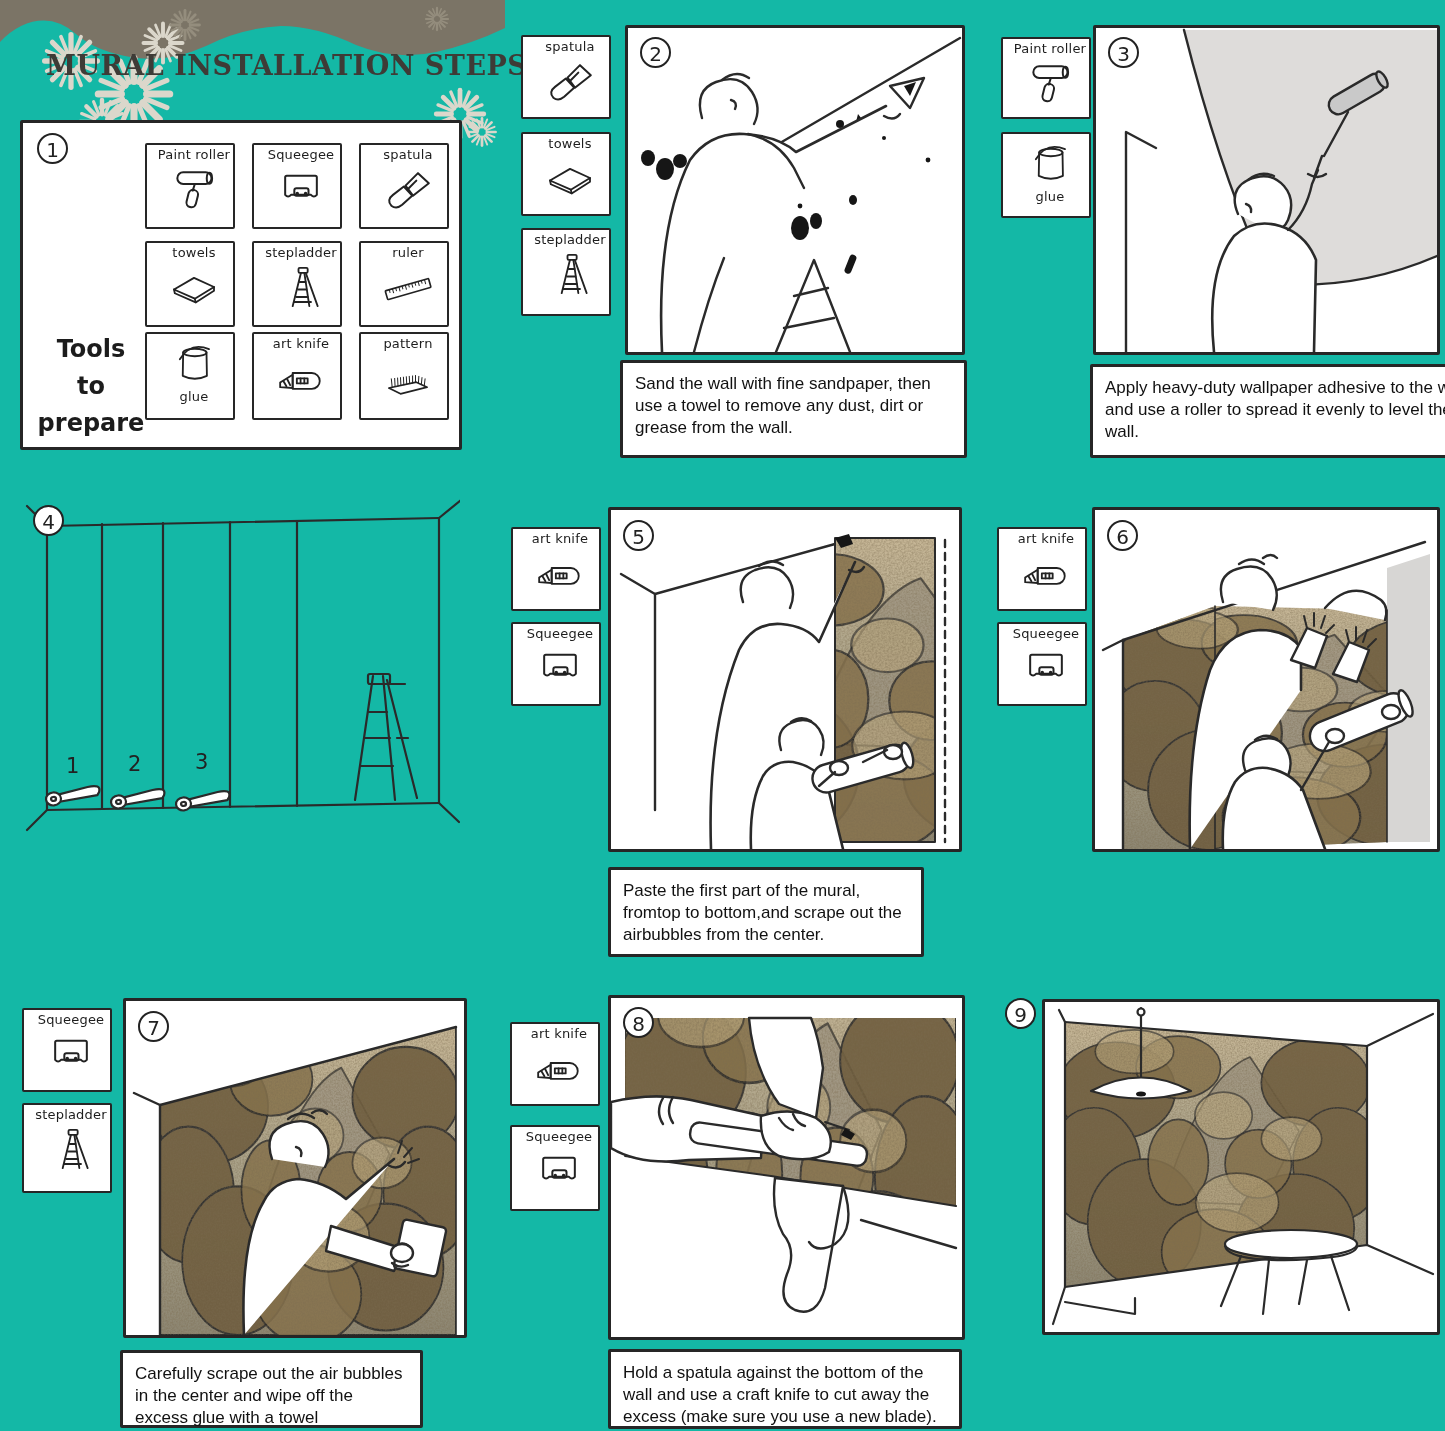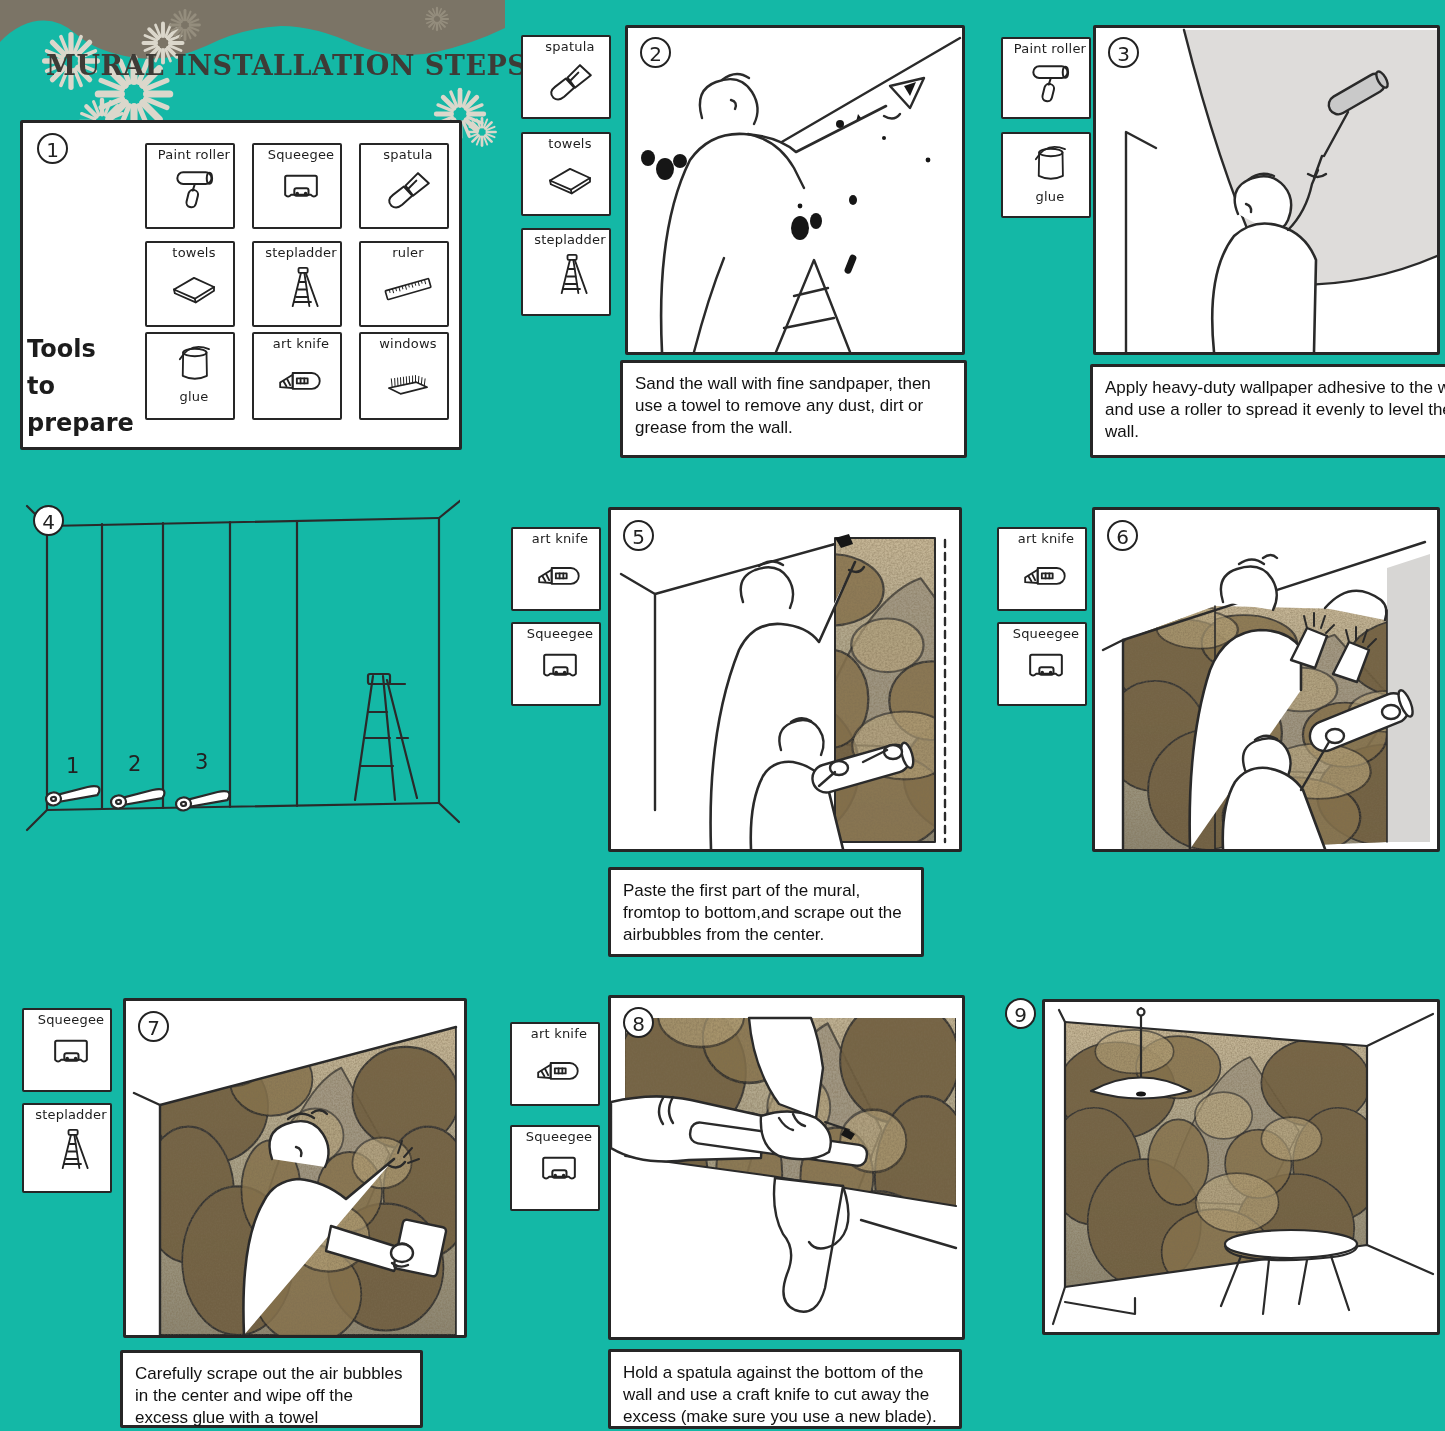--- a/index.html
+++ b/index.html
@@ -13,21 +13,21 @@
   .badge{position:absolute;width:31px;height:31px;border:2.5px solid #222;border-radius:50%;
          background:#fff;text-align:center;font:500 20px/31px "DejaVu Sans",sans-serif;color:#222;z-index:5;box-sizing:border-box;}
   .toolbox{position:absolute;width:90px;border:2.5px solid #262626;background:#fff;box-sizing:border-box;
            text-align:center;border-radius:2px;padding:3px 0 2px 8px;}
   .toolbox .lbl{display:block;font-size:13px;letter-spacing:.2px;color:#1d1d1d;line-height:1.15;}
   .toolbox svg.ticon{width:62px;height:50px;display:block;margin:1px auto 0 auto;}
   .toolbox.lbl-bottom svg.ticon{margin:3px auto 0 auto;}
   .illus{position:absolute;}
   #title{position:absolute;left:46px;top:50px;width:420px;font-family:"DejaVu Serif",serif;
          font-weight:700;font-size:27px;letter-spacing:.5px;color:#3e3b36;white-space:nowrap;}
-  .tools-title{position:absolute;left:24px;top:330px;width:120px;text-align:left;
+  .tools-title{position:absolute;left:24px;top:330px;width:120px;text-align:center;
                font-size:24px;font-weight:700;color:#1c1c1c;line-height:1.55;}
 </style>
 </head>
 <body>
 
 <div id="page">
 
 <svg width="0" height="0" style="position:absolute" aria-hidden="true">
   <defs>
     <linearGradient id="skyGrad" x1="0" y1="0" x2="0" y2="1">
@@ -256,21 +256,21 @@
       </svg>
   <span class="lbl">glue</span>
 </div>
 <div class="toolbox" style="left:252px;top:332px;height:88px">
   <span class="lbl">art knife</span>
   <svg class="ticon" viewBox="0 0 60 60">
         <use href="#sym-art-knife"></use>
       </svg>
 </div>
 <div class="toolbox" style="left:359px;top:332px;height:88px">
-  <span class="lbl">windows</span>
+  <span class="lbl">pattern</span>
   <svg class="ticon" viewBox="0 0 60 60">
         <use href="#sym-brushes"></use>
       </svg>
 </div>
 
 <div class="toolbox" style="left:521px;top:35px;height:84px">
   <span class="lbl">spatula</span>
   <svg class="ticon" viewBox="0 0 60 60">
         <use href="#sym-spatula"></use>
       </svg>

